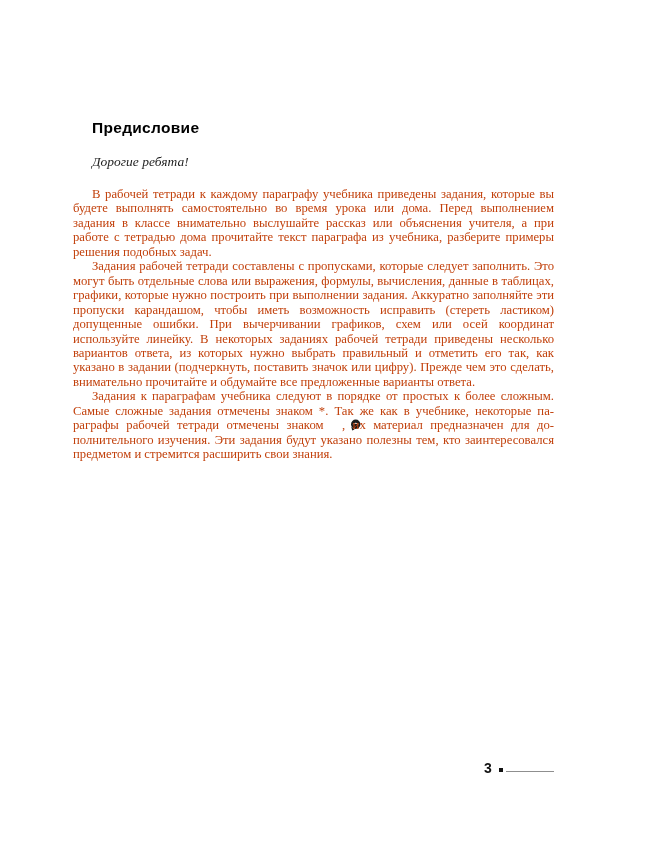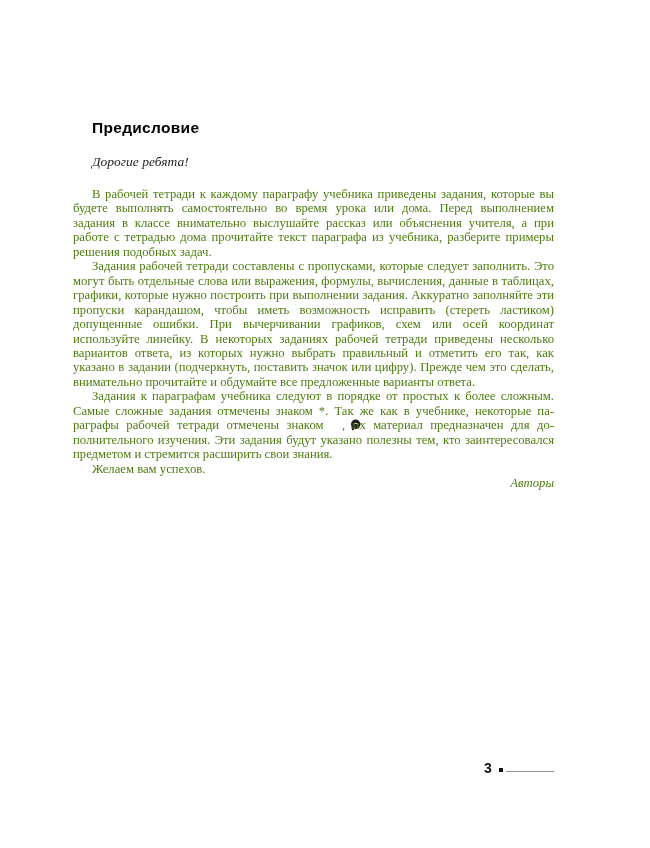--- a/index.html
+++ b/index.html
@@ -40,21 +40,21 @@
     color: #1e1e1e;
   }
   .bodytext {
     position: absolute;
     left: 73px;
     top: 187px;
     width: 481px;
     font-size: 12.7px;
     line-height: 14.45px;
     text-align: justify;
-    color: #4d7c0f;
+    color: #c2410c;
   }
   .para {
     margin: 0;
     text-indent: 19px;
     hyphens: manual;
     -webkit-hyphens: manual;
   }
   .signature {
     margin: 0;
     text-align: right;
@@ -107,23 +107,21 @@
     <p class="para">В рабочей тетради к каждому параграфу учебника приведены задания, которые вы будете выполнять самостоятельно во время урока или дома. Перед выполнени­ем задания в классе внимательно выслушайте рассказ или объяснения учителя, а при работе с тетрадью дома прочитайте текст параграфа из учебника, разберите примеры решения подобных задач.</p>
 
     <p class="para">Задания рабочей тетради составлены с пропусками, которые следует заполнить. Это могут быть отдельные слова или выражения, формулы, вычисления, данные в таблицах, графики, которые нужно построить при выполнении задания. Аккурат­но заполняйте эти пропуски карандашом, чтобы иметь возможность исправить (стереть ластиком) допущенные ошибки. При вычерчивании графиков, схем или осей координат используйте линейку. В некоторых заданиях рабочей тетради при­ведены несколько вариантов ответа, из которых нужно выбрать правильный и от­метить его так, как указано в задании (подчеркнуть, поставить значок или цифру). Прежде чем это сделать, внимательно прочитайте и обдумайте все предложенные варианты ответа.</p>
 
     <p class="para"><span>Задания к параграфам учебника следуют в порядке от простых к более сложным. Самые сложные задания отмечены знаком *. Так же как в учебнике, некоторые па­раграфы рабочей тетради отмечены знаком </span><span class="adv-icon"><svg width="11" height="12" viewBox="0 0 11 12" xmlns="http://www.w3.org/2000/svg">
             <circle cx="5.7" cy="5.3" r="4.7" fill="#1b1b1b"></circle>
             <path d="M1.2 7.6 L4.6 10.6 L2.2 11.6 Z" fill="#1b1b1b"></path>
             <path d="M2.4 5.4 Q5.7 2.2 9.0 5.4 Q5.7 4.1 2.4 5.4 Z" fill="#ffffff"></path>
           </svg></span><span>, их материал предназначен для до­полнительного изучения. Эти задания будут указано полезны тем, кто заинтересо­вался предметом и стремится расширить свои знания.</span></p>
 
-    <p class="para">Желаем вам успехов.</p>
 
-    <p class="signature">Авторы</p>
   </div>
 
   <div>
     <span class="footer-pagenum">3</span>
     <span class="footer-square"></span>
     <span class="footer-rule"></span>
   </div>
 
 </div>
 

